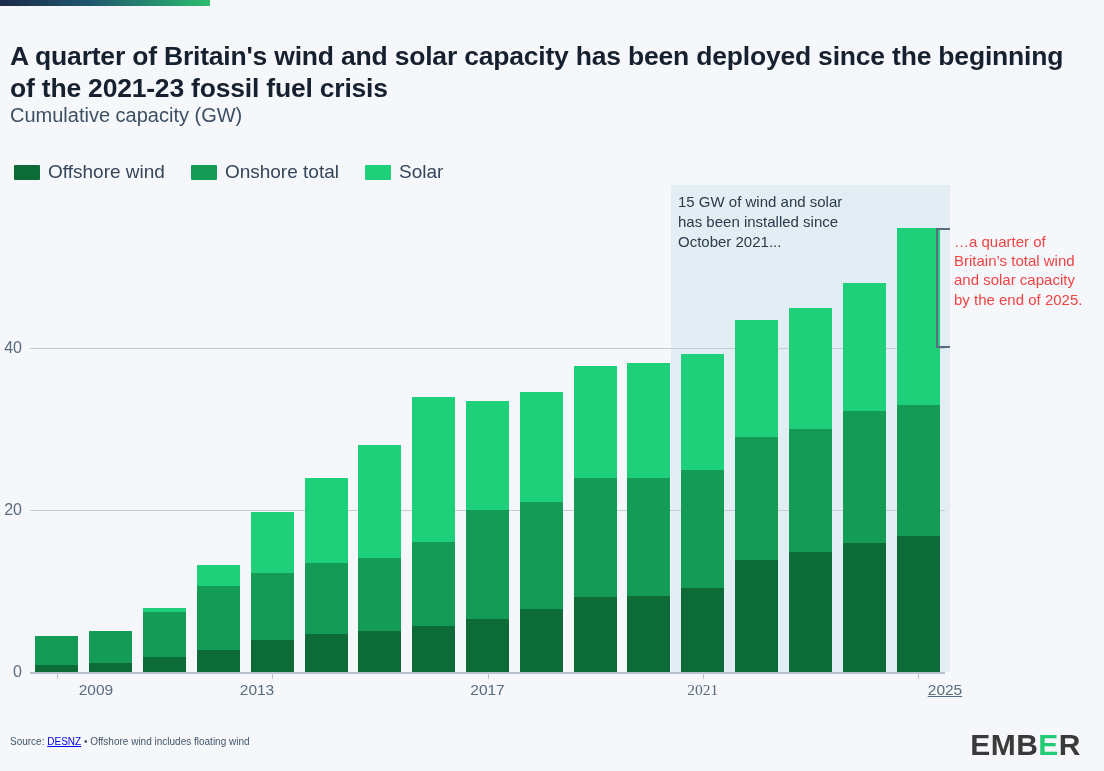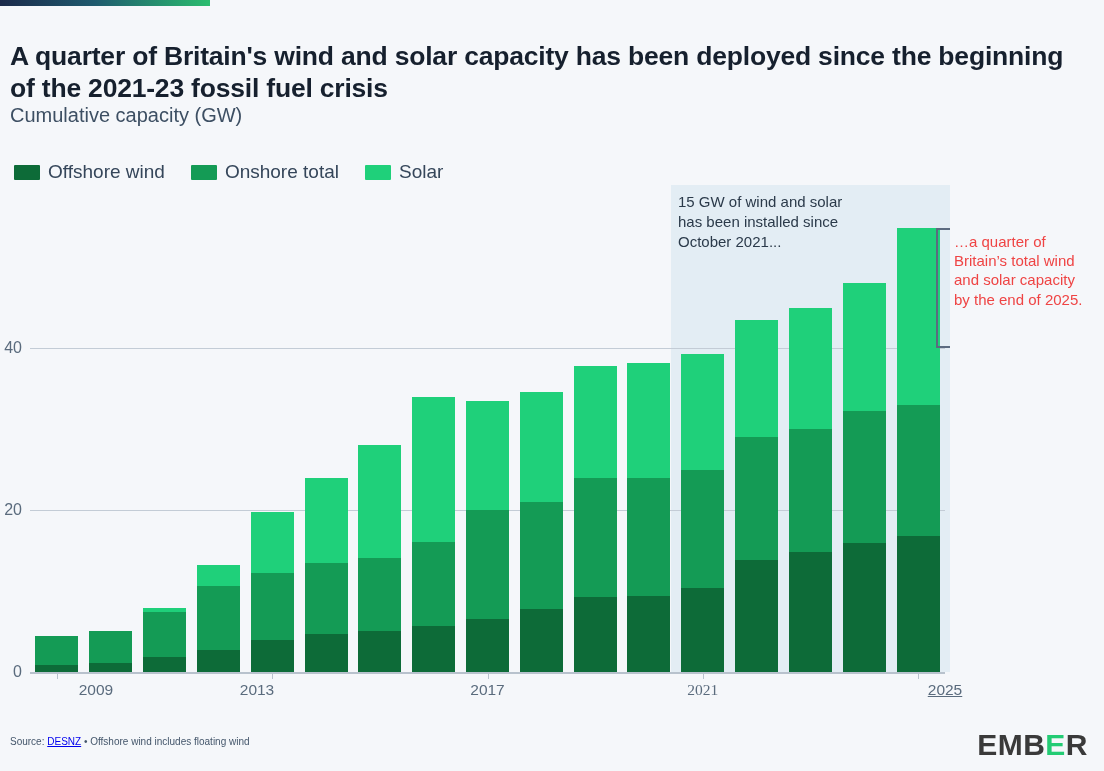--- a/index.html
+++ b/index.html
@@ -72,21 +72,21 @@
     content:""; position:absolute; left:-2px; width:14px; height:2px; background:#5b6b80;
   }
   #bracket:before { top:0; }
   #bracket:after { bottom:0; }
 
   #source {
     position:absolute; left:10px; top:736px; font-size:10px; color:#44566b;
   }
   #source .link { text-decoration:underline; }
   #ember-logo {
-    position:absolute; right:16px; top:728px;
+    position:absolute; right:23px; top:728px;
     font-size:30px; font-weight:bold; letter-spacing:0.5px; color:#3a3a3a;
     display:flex; align-items:flex-end;
   }
   #ember-logo .g { color:#23cc74; }
 </style>
 </head>
 <body>
 
 <div id="accent-bar"></div>
 

